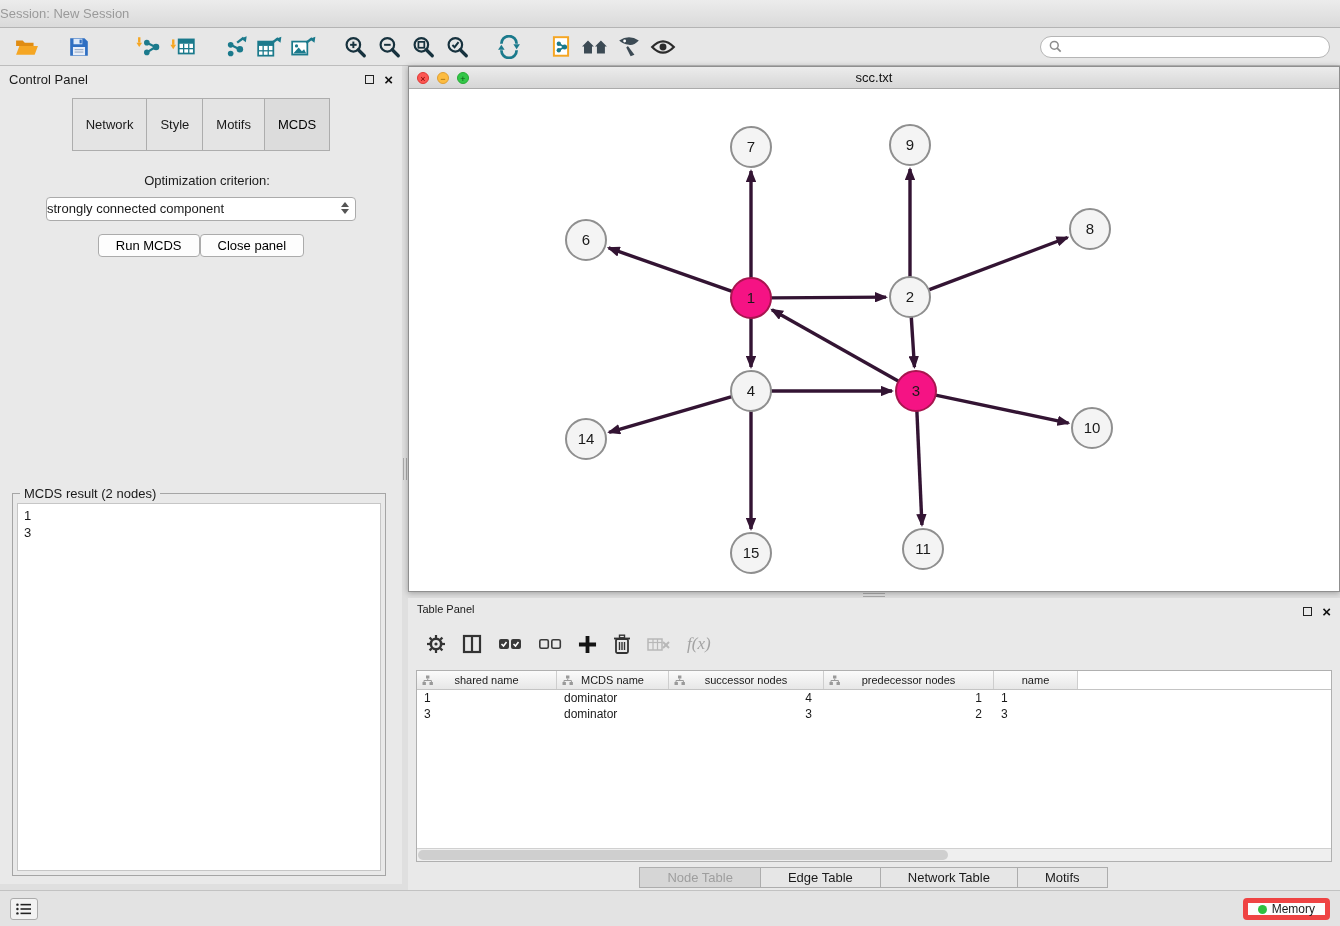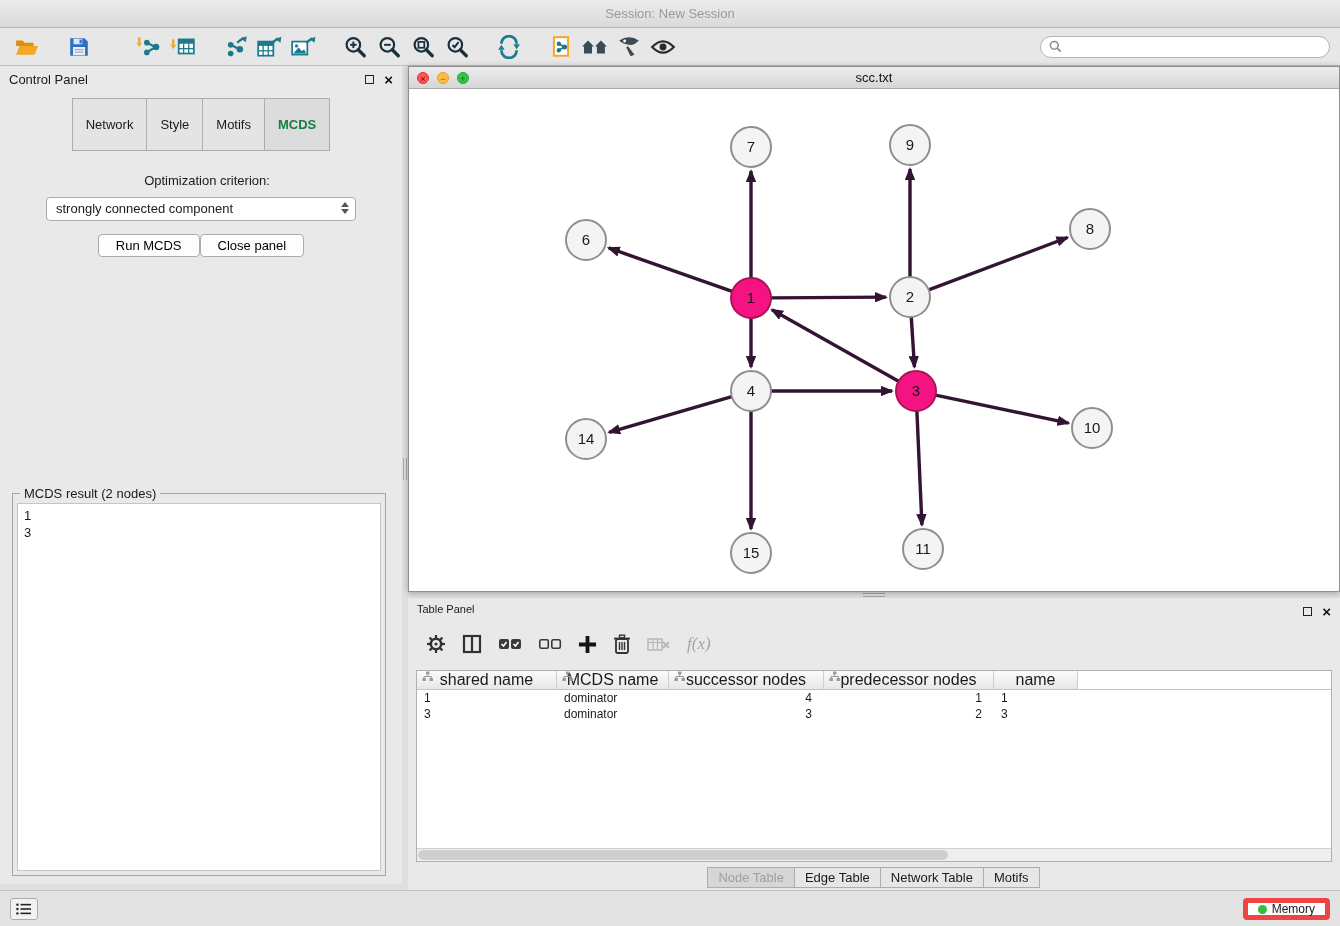--- a/index.html
+++ b/index.html
@@ -2,45 +2,45 @@
 <html><head>
 <meta charset="utf-8">
 <style>
   * { margin:0; padding:0; box-sizing:border-box; }
   html,body { width:1340px; height:926px; overflow:hidden; }
   body { font-family:"Liberation Sans", sans-serif; background:#dfdfdf; position:relative; color:#1a1a1a; }
 
   
   .titlebar { position:absolute; left:0; top:0; width:1340px; height:28px;
     background:linear-gradient(#ececec,#dadada); border-bottom:1px solid #b4b4b4;
-    text-align:center; line-height:28px; font-size:13px; color:#9a9a9a; }
+    line-height:28px; font-size:13px; color:#9a9a9a; }
 
   
   .toolbar { position:absolute; left:0; top:28px; width:1340px; height:38px;
     background:#e7e7e7; border-bottom:1px solid #bdbdbd; display:flex; align-items:center; padding:0 10px; }
   .tbtn { border:none; background:transparent; width:34px; height:32px; display:flex;
     align-items:center; justify-content:center; cursor:pointer; flex:0 0 auto; }
   .tgap { width:18px; flex:0 0 auto; }
   .search-box { margin-left:auto; width:290px; height:22px; background:#fff; border:1px solid #b5b5b5;
     border-radius:11px; display:flex; align-items:center; padding:0 8px; }
   .search-box input { border:none; outline:none; flex:1; font-size:12px; background:transparent; margin-left:5px; }
 
   
   .control-panel { position:absolute; left:0; top:66px; width:402px; height:818px; background:#e9e9e9; }
   .panel-header { height:26px; display:flex; align-items:center; padding:0 9px; font-size:13px; }
   .panel-header .spacer { flex:1; }
   .float-box { width:9px; height:9px; border:1.5px solid #222; margin-right:10px; cursor:pointer; }
   .close-x { font-size:15px; font-weight:bold; color:#111; cursor:pointer; line-height:1; }
   .tabs-row { display:flex; justify-content:center; margin-top:6px; }
   .tab { border:1px solid #adadad; background:#e4e4e4; padding:18px 13px; font-size:13px; margin-left:-1px; cursor:pointer; }
   .tab:first-child { margin-left:0; }
-  .tab.selected { background:#dcdcdc; color:#15803d;font-weight:bold; }
+  .tab.selected { background:#dcdcdc; color:#000000; }
   .opt-label { text-align:center; margin-top:22px; font-size:13px;padding-left:12px; }
   .select-wrap { position:relative; width:310px; height:24px; margin:9px auto 0; background:#fff;
-    border:1px solid #ababab; border-radius:4px; font-size:13px; line-height:22px; padding-left:9px; cursor:pointer; }
+    border:1px solid #ababab; border-radius:4px; font-size:13px; line-height:22px; cursor:pointer; }
   .select-arrows { position:absolute; right:6px; top:4px; display:flex; flex-direction:column; gap:2px; }
   .tri-up { width:0; height:0; border-left:4px solid transparent; border-right:4px solid transparent; border-bottom:5px solid #555; }
   .tri-down { width:0; height:0; border-left:4px solid transparent; border-right:4px solid transparent; border-top:5px solid #555; }
   .btn-row { display:flex; justify-content:center; gap:0; margin-top:13px; }
   .pbtn { background:#fdfdfd; border:1px solid #ababab; border-radius:4px; padding:3px 17px; font-size:13px; cursor:pointer; }
   .fieldset { position:absolute; left:12px; right:16px; top:427px; bottom:8px; border:1px solid #a5a5a5; background:#e9e9e9; }
   .fieldset .legend { position:absolute; top:-8px; left:7px; background:#e9e9e9; padding:0 4px; font-size:13px; }
   .result-inner { position:absolute; left:4px; right:4px; top:9px; bottom:4px; background:#fff;
     border:1px solid #c6c6c6; font-size:13px; padding:3px 6px; line-height:17px; overflow:auto; }
 
@@ -65,32 +65,32 @@
   .light.green { background:#33c748; border:1px solid #27aa35; color:#0a5a14; }
   .net-canvas { position:absolute; left:0; top:22px; right:0; bottom:0; background:#fff; }
 
   
   .table-panel { position:absolute; left:408px; top:598px; width:932px; height:292px; background:#e9e9e9; }
   .tp-toolbar { position:absolute; left:18px; top:30px; height:32px; display:flex; align-items:center; gap:16px; }
   .tp-btn { border:none; background:transparent; cursor:pointer; display:flex; align-items:center; }
   .fx { font-family:"Liberation Serif", serif; font-style:italic; font-size:17px; color:#a3a3a3; }
   .tp-box { position:absolute; left:8px; right:8px; top:72px; bottom:28px; border:1px solid #b0b0b0; background:#fff; overflow:hidden; }
   .thead { display:flex; height:19px; background:linear-gradient(#fbfbfb,#e7e7e7); border-bottom:1px solid #c4c4c4; }
-  .th { display:flex; justify-content:center; gap:4px; font-size:16px;
+  .th { display:flex; align-items:center; justify-content:center; gap:4px; font-size:11px;
     border-right:1px solid #cecece; position:relative; cursor:pointer; }
   .th svg { position:absolute; left:5px; }
   .trow { display:flex; height:16px; line-height:16px; font-size:12px; }
   .td { padding-left:7px; overflow:hidden; white-space:nowrap; }
   .td.num { text-align:right; padding-right:12px; padding-left:0; }
   .c1 { width:140px; } .c2 { width:112px; } .c3 { width:155px; } .c4 { width:170px; } .c5 { width:84px; }
   .cfill { flex:1; border-right:none; background:#fff; }
   .tp-scroll { position:absolute; left:0; right:0; bottom:0; height:13px; background:#efefef; border-top:1px solid #d0d0d0; }
   .tp-thumb { position:absolute; left:1px; top:1px; width:58%; height:10px; background:#cfcfcf; border-radius:5px; cursor:pointer; }
   .tp-tabs { position:absolute; left:0; right:0; bottom:2px; display:flex; justify-content:center; }
-  .tp-tab { border:1px solid #adadad; background:#e6e6e6; padding:2px 10px; font-size:13px; margin-left:-1px; cursor:pointer; }
+  .tp-tab { border:1px solid #adadad; background:#e6e6e6; padding:2px 27px; font-size:13px; margin-left:-1px; cursor:pointer; }
   .tp-tab.selected { background:#d6d6d6; color:#9e9e9e; }
   .tp-controls { position:absolute; right:9px; top:6px; display:flex; align-items:center; }
   .tp-header-label { position:absolute; left:9px; top:5px; font-size:11px; }
 
   
   .statusbar { position:absolute; left:0; top:890px; width:1340px; height:36px; background:#e3e3e3; border-top:1px solid #c2c2c2; }
   .list-btn { position:absolute; left:10px; top:7px; width:28px; height:22px; background:#f2f2f2;
     border:1px solid #ababab; border-radius:3px; display:flex; align-items:center; justify-content:center; cursor:pointer; }
   .memory-btn { position:absolute; right:10px; top:7px; height:22px; background:#fdfdfd; border:5px solid #ef4444;
     border-radius:4px; display:flex; align-items:center; gap:5px; padding:0 10px; font-size:12px; cursor:pointer; }

